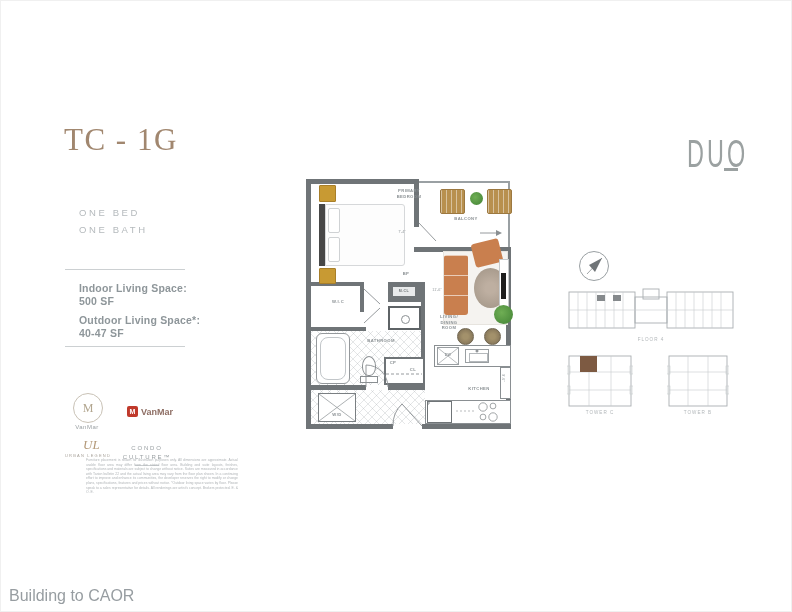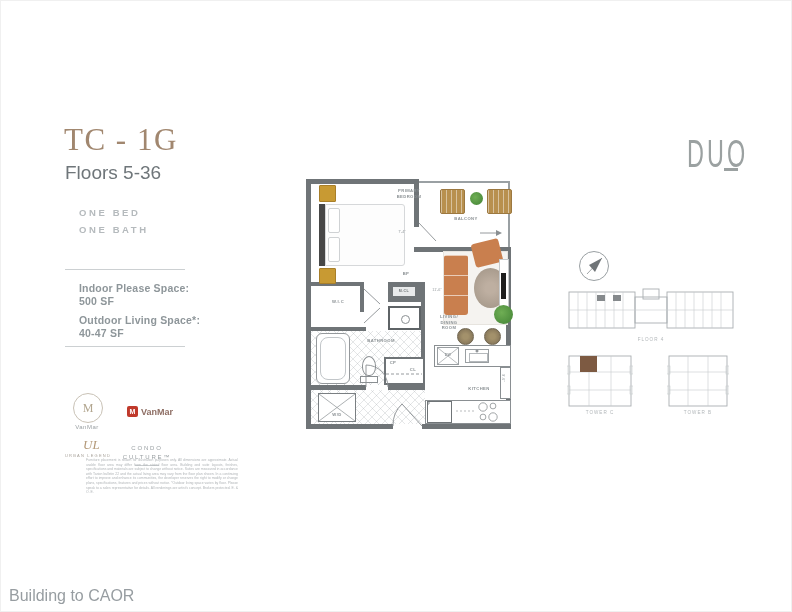--- a/index.html
+++ b/index.html
@@ -3,21 +3,21 @@
 <meta charset="utf-8">
 <style>
   html,body{margin:0;padding:0;background:#fff;}
   .page{position:relative;width:792px;height:612px;background:#ffffff;overflow:hidden;
         font-family:"Liberation Sans",sans-serif;border:1px solid #f0f0f0;box-sizing:border-box;}
   .abs{position:absolute;}
   .prelines{white-space:pre-line;}
   
   .unit-code{left:63px;top:121px;font-family:"Liberation Serif",serif;font-size:31px;color:#a1876f;letter-spacing:1.5px;}
   .floors{left:64px;top:161px;font-size:19px;color:#6f767a;}
-  .config{left:78px;top:203px;font-size:9.5px;font-weight:bold;letter-spacing:2.6px;color:#b5babd;line-height:17px;}
+  .config{left:78px;top:203px;font-size:9.5px;font-weight:normal;letter-spacing:2.6px;color:#b5babd;line-height:17px;}
   .rule{height:1px;background:#ccd0d2;width:120px;left:64px;}
   .spec-label{font-size:10.5px;font-weight:bold;color:#8e969a;letter-spacing:.2px;}
   
   .vm-circle{left:72px;top:392px;width:28px;height:28px;border:1px solid #c9c2b6;border-radius:50%;
              display:flex;align-items:center;justify-content:center;font-family:"Liberation Serif",serif;
              font-size:12px;color:#b2a68f;}
   .vm-name{left:64px;top:423px;width:44px;text-align:center;font-size:6px;color:#9aa0a3;letter-spacing:.5px;}
   .vmred{left:126px;top:405px;display:flex;align-items:center;gap:3px;}
   .vmred .sq{width:11px;height:11px;background:#c0392b;border-radius:2px;color:#fff;font-size:7px;font-weight:bold;
              display:flex;align-items:center;justify-content:center;}
@@ -52,25 +52,24 @@
   .overlay{position:absolute;left:0;top:0;pointer-events:none;}
   
   .kp-label{position:absolute;font-size:4.6px;letter-spacing:1px;color:#b2b7ba;text-align:center;}
 </style>
 </head>
 <body>
 
 <div class="page">
 
   <div class="abs unit-code">TC - 1G</div>
-  <div class="abs floors">Floors 5-36</div>
   <div class="abs config prelines">ONE BED
 ONE BATH</div>
   <div class="abs rule" style="top:268px"></div>
-  <div class="abs spec-label" style="left:78px;top:281px">Indoor Please Space:</div>
+  <div class="abs spec-label" style="left:78px;top:281px">Indoor Living Space:</div>
   <div class="abs spec-label" style="left:78px;top:294px">500 SF</div>
   <div class="abs spec-label" style="left:78px;top:313px">Outdoor Living Space*:</div>
   <div class="abs spec-label" style="left:78px;top:326px">40-47 SF</div>
   <div class="abs rule" style="top:345px"></div>
 
   <div class="abs vm-circle">M</div>
   <div class="abs vm-name">VanMar</div>
   <div class="abs vmred">
     <span class="sq">M</span>
     <span class="txt">VanMar</span>

